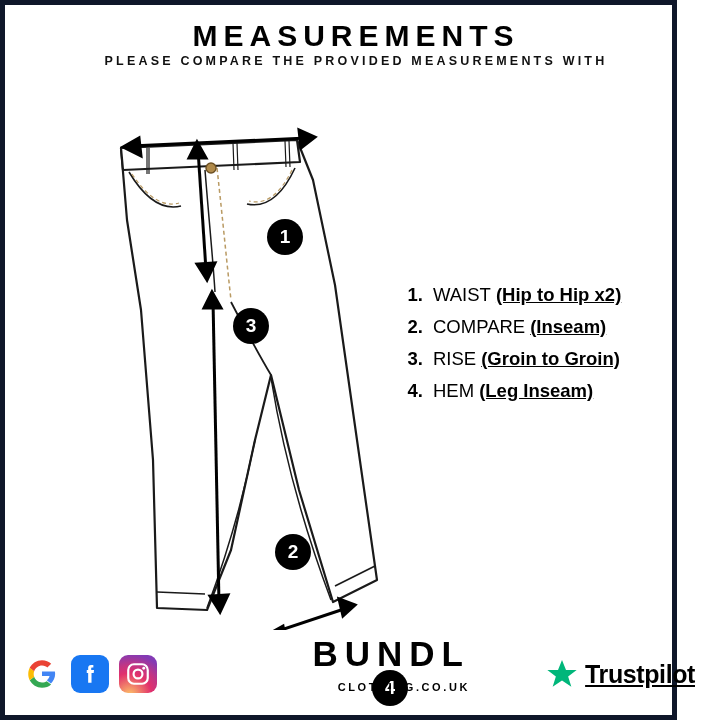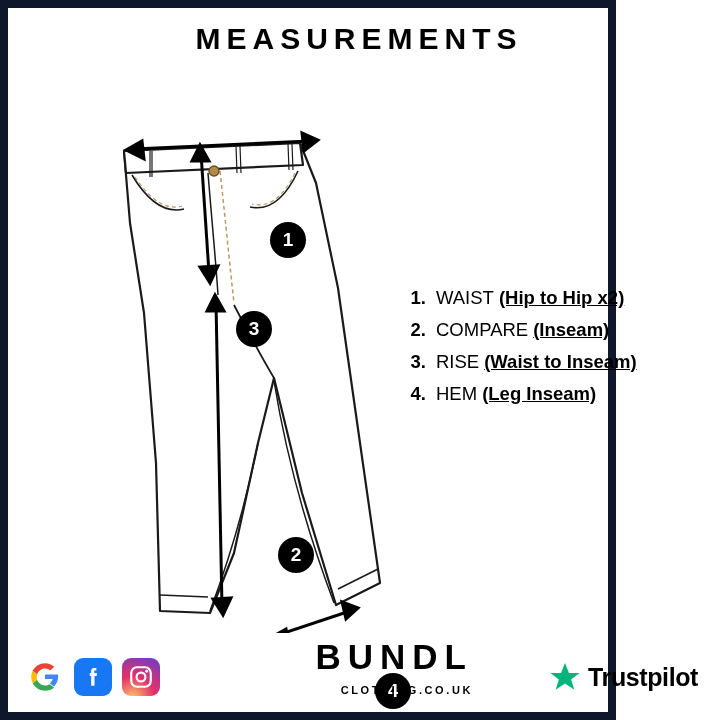--- a/index.html
+++ b/index.html
@@ -8,25 +8,25 @@
     background: #ffffff;
   }
   body {
     width: 720px;
     height: 720px;
     font-family: "Liberation Sans", sans-serif;
     overflow: hidden;
   }
   .page {
     position: relative;
-    width: 616px;
+    width: 677px;
     height: 720px;
     background: #ffffff;
     box-sizing: border-box;
-    border: 8px solid #0f172a;
+    border: 5px solid #0f172a;
   }
   .inner {
     position: absolute;
     left: 0; top: 0;
     width: 702px;
     height: 702px;
   }
 
   
   .title {
@@ -150,36 +150,38 @@
     background: radial-gradient(circle at 28% 105%, #fdc468 0%, #e1306c 45%, #c13584 62%, #833ab4 85%);
   }
 
   .trustpilot {
     position: absolute;
     right: 12px;
     top: 653px;
     display: flex;
     align-items: center;
     gap: 7px;
+    text-decoration: underline;
   }
   .tp-text {
     font-size: 25px;
     font-weight: bold;
     color: #000000;
     letter-spacing: -0.4px;
   }
 </style>
 </head>
 <body>
 
 <div class="page">
   <div class="inner">
 
     <div class="title">MEASUREMENTS</div>
     <div class="subtitle">
+      <div>PLEASE COMPARE THE PROVIDED MEASUREMENTS WITH</div>
     </div>
 
     <div class="diagram">
       <svg width="330" height="520" viewBox="0 0 330 520">
         <g fill="#ffffff" stroke="#1a1a1a" stroke-width="2.2" stroke-linejoin="round">
 
           <path d="M36 38 L212 30 L228 70 L250 175 L272 330 L292 470 L248 492 L214 380 L186 265
                    L170 330 L146 440 L122 500 L72 498 L68 350 L56 200 L42 110 Z"></path>
 
           <path d="M36 38 L212 30 L215 52 L38 60 Z"></path>
@@ -241,21 +243,21 @@
         <span class="legend-desc">(Hip to Hip x2)</span>
       </div>
       <div class="legend-row">
         <span class="legend-num">2.</span>
         <span class="legend-label">COMPARE</span>
         <span class="legend-desc">(Inseam)</span>
       </div>
       <div class="legend-row">
         <span class="legend-num">3.</span>
         <span class="legend-label">RISE</span>
-        <span class="legend-desc">(Waist to Inseam)</span>
+        <span class="legend-desc">(Groin to Groin)</span>
       </div>
       <div class="legend-row">
         <span class="legend-num">4.</span>
         <span class="legend-label">HEM</span>
         <span class="legend-desc">(Leg Inseam)</span>
       </div>
     </div>
 
     <div class="brand">
       <div class="brand-name">BUNDL</div>

